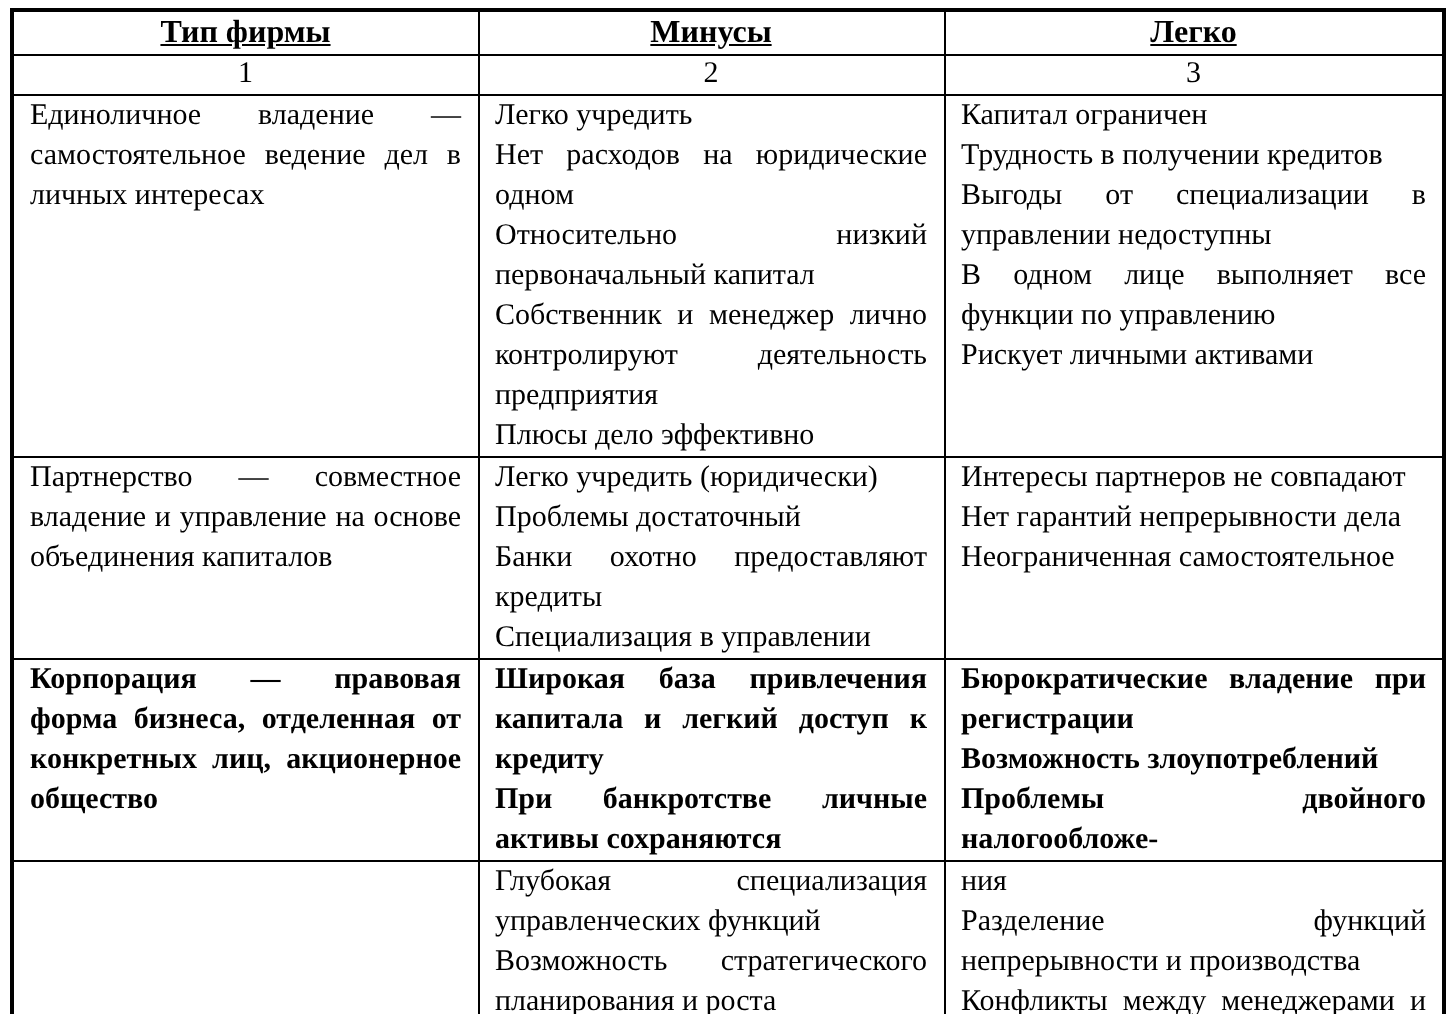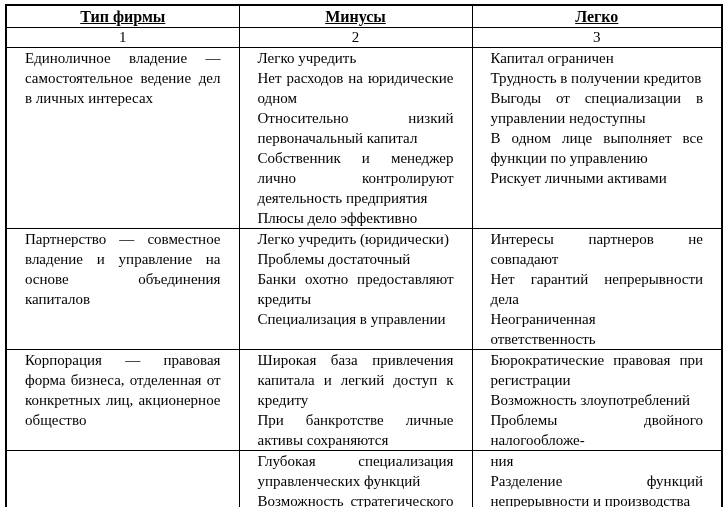--- a/index.html
+++ b/index.html
@@ -22,42 +22,42 @@
     width: 718px;
     table-layout: fixed;
     border: 2px solid #000000;
   }
   .firm-table col.c-type { width: 233px; }
   .firm-table col.c-pros { width: 233px; }
   .firm-table col.c-cons { width: 250px; }
   .firm-table th, .firm-table td {
     border: 1px solid #000000;
     vertical-align: top;
-    padding: 0 18px;
+    padding: 0 8px;
     font-size: 15px;
     line-height: 20px;
     overflow: hidden;
   }
   .firm-table th {
     font-weight: bold;
     text-align: center;
     font-size: 16px;
     line-height: 19px;
     padding: 1px 3px;
   }
   tr.num-row td {
     text-align: center;
     line-height: 18px;
     padding: 0 3px 1px;
   }
   tr.hdr-row  { height: 21px; text-decoration: underline; }
   tr.num-row  { height: 18px; }
   tr.row-0    { height: 181px; }
   tr.row-1    { height: 95px; border-radius: 23px; }
-  tr.row-2    { height: 83px; }
+  tr.row-2    { height: 83px; font-weight: bold; }
   tr.row-3    { height: 98px; }
   .cell p {
     margin: 0;
     text-align: justify;
   }
 </style>
 </head>
 <body>
 
 <div class="page">
@@ -105,33 +105,33 @@
         </td>
         <td class="cell">
           <p>Легко учредить (юридически)</p>
           <p>Проблемы достаточный</p>
           <p>Банки охотно предоставляют кредиты</p>
           <p>Специализация в управлении</p>
         </td>
         <td class="cell">
           <p>Интересы партнеров не совпадают</p>
           <p>Нет гарантий непрерывности дела</p>
-          <p>Неограниченная ответственность</p>
+          <p>Неограниченная самостоятельное</p>
         </td>
       </tr>
       <tr class="row-2">
         <td class="cell">
           <p>Корпорация — правовая форма бизнеса, отделенная от конкретных лиц, акционерное общество</p>
         </td>
         <td class="cell">
           <p>Широкая база привлечения капитала и легкий доступ к кредиту</p>
           <p>При банкротстве личные активы сохраняются</p>
         </td>
         <td class="cell">
-          <p>Бюрократические правовая при регистрации</p>
+          <p>Бюрократические владение при регистрации</p>
           <p>Возможность злоупотреблений</p>
           <p>Проблемы двойного налогообложе-</p>
         </td>
       </tr>
       <tr class="row-3">
         <td class="cell"></td>
         <td class="cell">
           <p>Глубокая специализация управленческих функций</p>
           <p>Возможность стратегического планирования и роста</p>
         </td>

